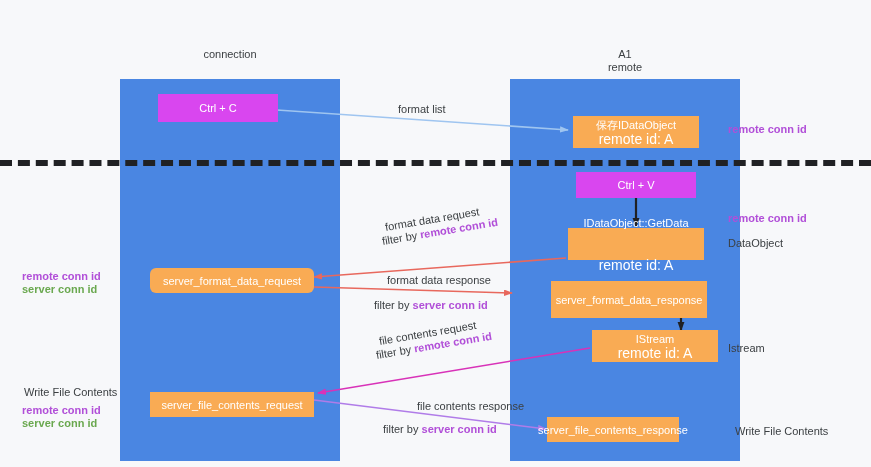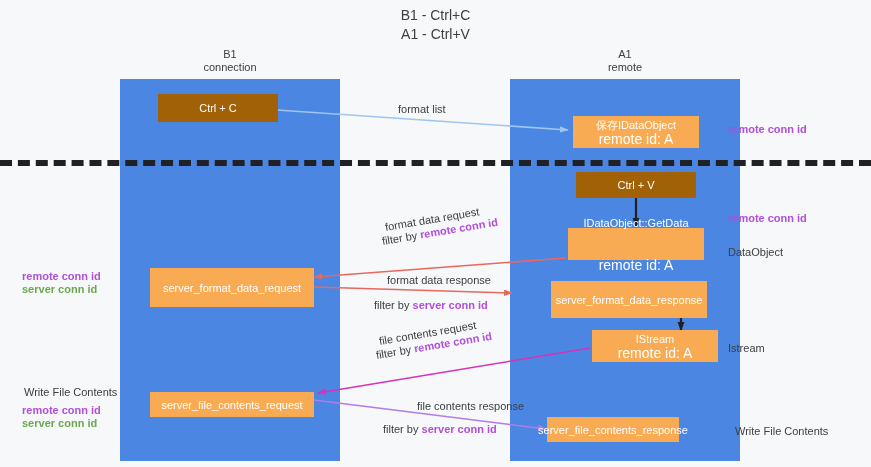--- a/index.html
+++ b/index.html
@@ -25,21 +25,21 @@
   .lane{position:absolute;background:#4a86e2;}
 
   
   .node{
     position:absolute;box-sizing:border-box;
     display:flex;flex-direction:column;align-items:center;justify-content:center;
     color:#ffffff;font-size:11px;line-height:14px;text-align:center;
     padding:3px 6px;
   }
   .node .l2{font-size:14px;}
-  .node.green{background:#a16207;}
+  .node.green{background:#d946ef;}
   .node.orange{background:#f9ab54;}
 
   
   .ann{position:absolute;font-size:11px;line-height:14px;}
   .ann.plain{color:#3c4043;}
   .ann.purple{color:#b14fd8;font-weight:bold;}
   .ann.green{color:#6aa84f;font-weight:bold;}
 
   
   .elabel{position:absolute;font-size:11px;line-height:14px;color:#3c4043;white-space:nowrap;}
@@ -53,27 +53,22 @@
   .divider{
     position:absolute;left:0;width:871px;height:0;
     border-top:6px dashed #202124;
   }
 </style>
 </head>
 <body>
 
 <div id="canvas">
 
-  <div class="title">
-    <div>B1 - Ctrl+C</div>
-    <div>A1 - Ctrl+V</div>
-  </div>
 
   <div class="colhead" style="left:120px;top:48px;width:220px;">
-    <div>B1</div>
     <div>connection</div>
   </div>
   <div class="colhead" style="left:510px;top:48px;width:230px;">
     <div>A1</div>
     <div>remote</div>
   </div>
 
   <div class="lane" style="left:120px;top:79px;width:220px;height:382px;"></div>
   <div class="lane" style="left:510px;top:79px;width:230px;height:382px;"></div>
 
@@ -122,21 +117,21 @@
 
   <div class="node green" style="left:576px;top:172px;width:120px;height:26px;">
     <div>Ctrl + V</div>
   </div>
 
   <div class="node orange" style="left:568px;top:228px;width:136px;height:32px;gap:28px;">
     <div>IDataObject::GetData</div>
     <div class="l2">remote id: A</div>
   </div>
 
-  <div class="node orange" style="left:150px;top:268px;width:164px;height:39px;">
+  <div class="node orange" style="left:150px;top:268px;width:164px;height:25px;border-radius:6px;">
     <div>server_format_data_request</div>
   </div>
 
   <div class="node orange" style="left:513px;top:281px;width:156px;height:37px;margin-left:38px;">
     <div>server_format_data_response</div>
   </div>
 
   <div class="node orange" style="left:592px;top:330px;width:126px;height:32px;">
     <div>IStream</div>
     <div class="l2">remote id: A</div>
@@ -169,21 +164,21 @@
 
   <div class="elabel" style="left:396px;top:399px;margin-left:21px;">file contents response</div>
   <div class="elabel" style="left:383px;top:422px;">
     <span>filter by </span><span class="hp">server conn id</span>
   </div>
 
   <div class="divider" style="top:160px;"></div>
 
   <div class="ann purple" style="left:728px;top:122px;">remote conn id</div>
   <div class="ann purple" style="left:728px;top:211px;">remote conn id</div>
-  <div class="ann plain" style="left:728px;top:236px;margin-top:9px;">DataObject</div>
+  <div class="ann plain" style="left:728px;top:236px;">DataObject</div>
   <div class="ann plain" style="left:728px;top:341px;">Istream</div>
   <div class="ann plain" style="left:735px;top:424px;">Write File Contents</div>
 
   <div class="ann purple" style="left:22px;top:269px;">remote conn id</div>
   <div class="ann green" style="left:22px;top:282px;">server conn id</div>
 
   <div class="ann plain" style="left:24px;top:385px;">Write File Contents</div>
   <div class="ann purple" style="left:22px;top:403px;">remote conn id</div>
   <div class="ann green" style="left:22px;top:416px;">server conn id</div>
 

